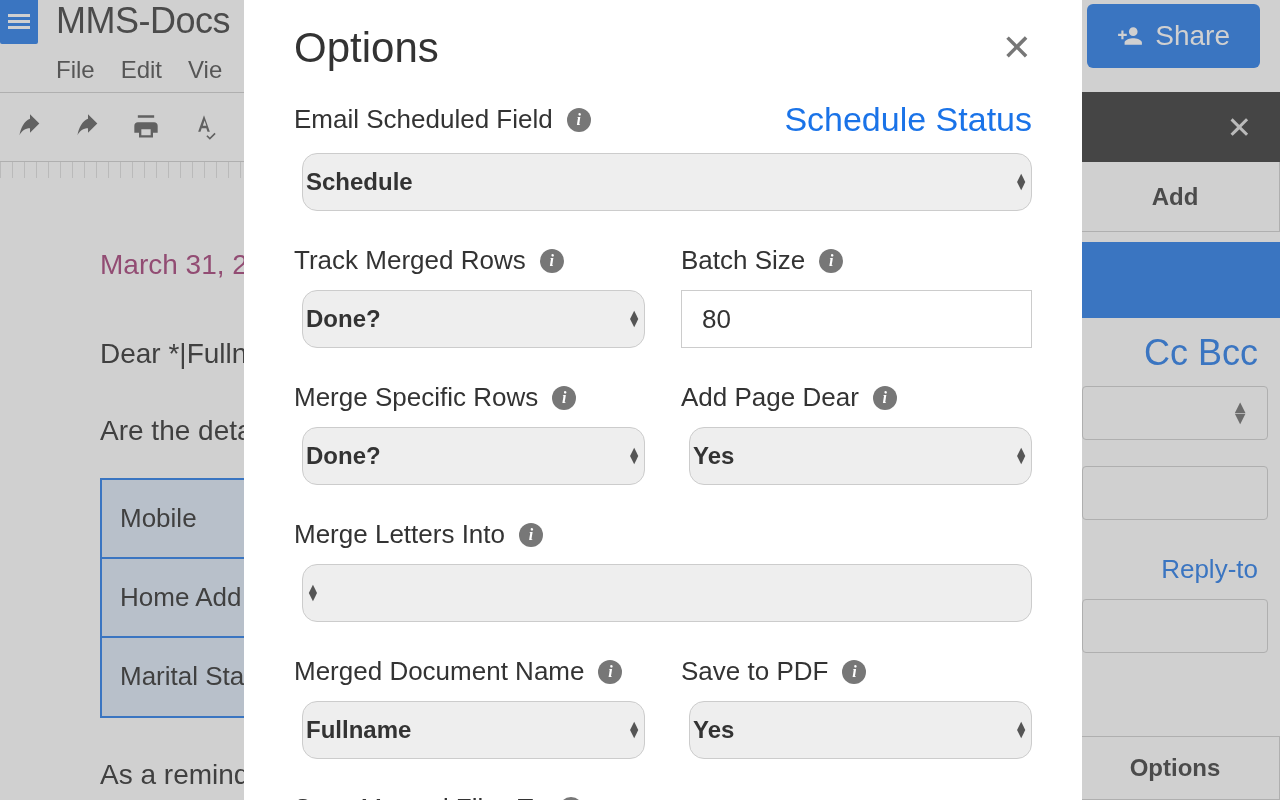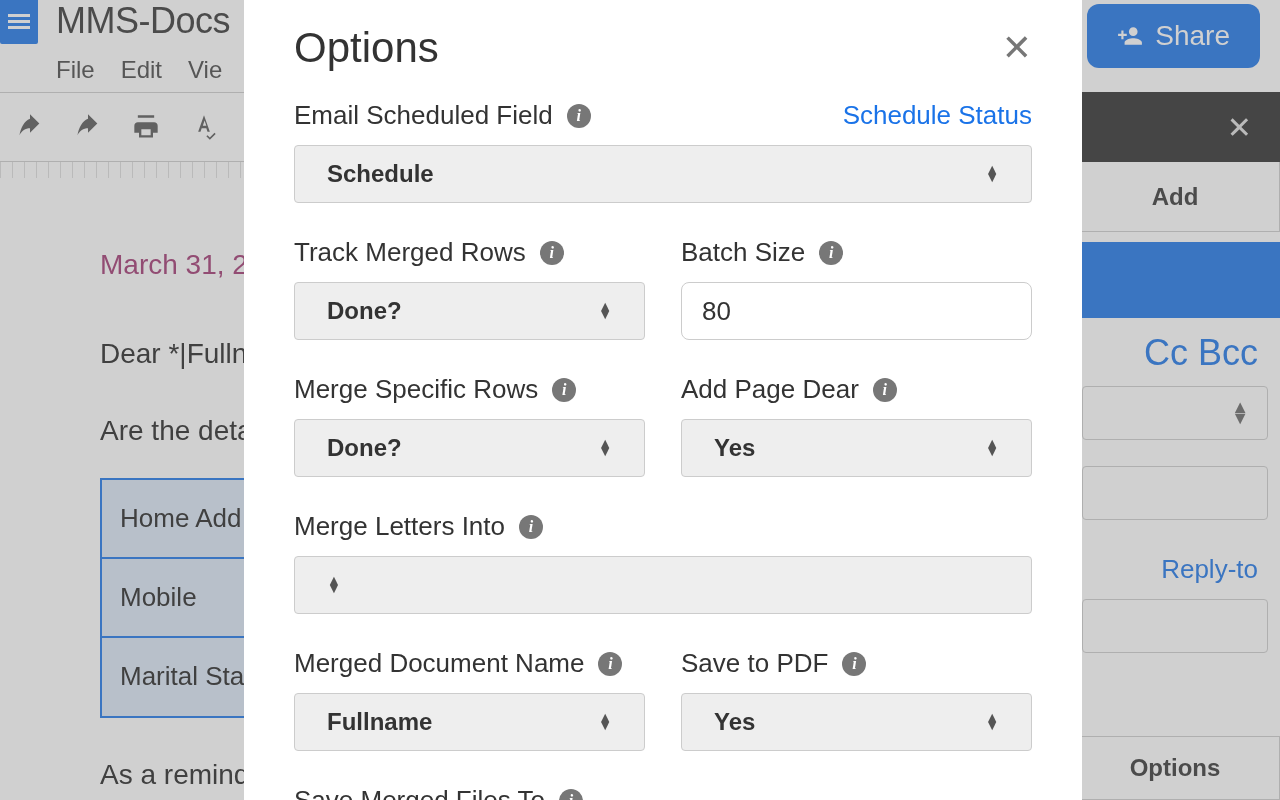--- a/index.html
+++ b/index.html
@@ -7,21 +7,21 @@
   body { position: relative; background: #fff; }
 
   
   .backdrop { position: absolute; inset: 0; filter: none; }
   .topbar { display: flex; align-items: flex-start; padding: 0 20px 0 0; height: 92px; }
   .doc-icon { width: 38px; height: 52px; background: #1a73e8; border-radius: 2px; position: relative; margin-right: 18px; margin-top: -8px; }
   .doc-icon::before { content:""; position:absolute; left:8px; top:22px; right:8px; height:3px; background:#fff; box-shadow: 0 6px 0 #fff, 0 12px 0 #fff; }
   .doc-title-area { flex: 1; padding-top: 0; }
   .doc-title { font-size: 36px; color: #333; letter-spacing: -0.5px; }
   .menus { display: flex; gap: 26px; margin-top: 14px; font-size: 24px; color: #444; }
-  .share-btn { background: #1a73e8; color: #fff; border-radius: 12px; padding: 16px 30px; font-size: 28px; display:flex; align-items:center; gap:12px; margin-top: 4px; }
+  .share-btn { background: #1a73e8; color: #fff; border-radius: 6px; padding: 16px 30px; font-size: 28px; display:flex; align-items:center; gap:12px; margin-top: 4px; }
   .share-btn svg { width:26px; height:26px; fill:#fff; }
 
   .toolbar-row { height: 70px; border-top: 1px solid #ccc; border-bottom: 1px solid #ccc; display:flex; align-items:center; gap: 30px; padding: 0 16px; }
   .toolbar-row .ticon { width: 28px; height: 28px; fill: #555; }
   .ruler { height: 16px; background: repeating-linear-gradient(to right, #bbb 0 1px, transparent 1px 12px); opacity:.5; }
 
   .doc-body { padding: 60px 0 0 100px; font-size: 28px; color: #222; line-height: 1.9; }
   .date-line { color: #a03570; margin-bottom: 36px; }
   .tbl { border-collapse: collapse; margin: 20px 0 30px; }
   .tbl td { border: 2px solid #1a73e8; padding: 14px 18px; background: #dbe7f6; font-size: 26px; min-width: 240px; }
@@ -46,26 +46,26 @@
   .modal-title { font-size:42px; color:#333; }
   .close-x { font-size:36px; color:#777; cursor:pointer; }
 
   .field-row { display:flex; gap:36px; margin-bottom:34px; }
   .field { flex:1; }
   .field.full { flex-basis:100%; }
   .label-line { display:flex; align-items:center; gap:14px; margin-bottom:14px; }
   .label-line.justify { justify-content:space-between; }
   .flabel { font-size:26px; color:#333; }
   .info { width:24px; height:24px; border-radius:50%; background:#777; color:#fff; display:inline-flex; align-items:center; justify-content:center; font-size:16px; font-weight:bold; font-family: Georgia, serif; font-style: italic; }
-  .status-link { color:#1a73e8; font-size:26px; }
-
-  .select-box { background:#eee; border:1px solid #ccc; border-radius:4px; height:58px; display:flex; align-items:center; justify-content:space-between; padding:0 32px; font-size:24px; font-weight:600; color:#333; }
+  .status-link { color:#1a73e8; font-size:34px; }
+
+  .select-box { background:#eee; border:1px solid #ccc; border-radius:15px; height:58px; display:flex; align-items:center; justify-content:space-between; padding:0 3px; font-size:24px; font-weight:600; color:#333;margin-left:8px; }
   .select-box.light { font-weight:600; }
   .caret-stack { display:flex; flex-direction:column; line-height:.55; color:#555; font-size:14px; }
-  .text-input { background:#fff; border:1px solid #ccc; border-radius:8px; height:58px; padding:0 20px; font-size:26px; color:#333; width:100%; }
+  .text-input { background:#fff; border:1px solid #ccc; border-radius:0; height:58px; padding:0 20px; font-size:26px; color:#333; width:100%; }
 </style>
 </head>
 <body>
 
 <div class="backdrop">
   <div class="topbar">
     <div class="doc-icon"></div>
     <div class="doc-title-area">
       <div class="doc-title">MMS-Docs</div>
       <div class="menus">
@@ -102,24 +102,24 @@
   <div class="ruler"></div>
 
   <div class="doc-body">
     <div class="date-line">March 31, 2</div>
     <div>Dear *|Fulln</div>
     <div style="height:24px"></div>
     <div>Are the deta</div>
     <table class="tbl">
       <tbody>
           <tr>
-            <td>Home Add</td>
+            <td>Mobile</td>
           </tr>
       <tr>
-            <td>Mobile</td>
+            <td>Home Add</td>
           </tr>
       <tr>
             <td>Marital Sta</td>
           </tr>
     </tbody>
       </table>
     <div>As a remind</div>
 
   </div>
 

